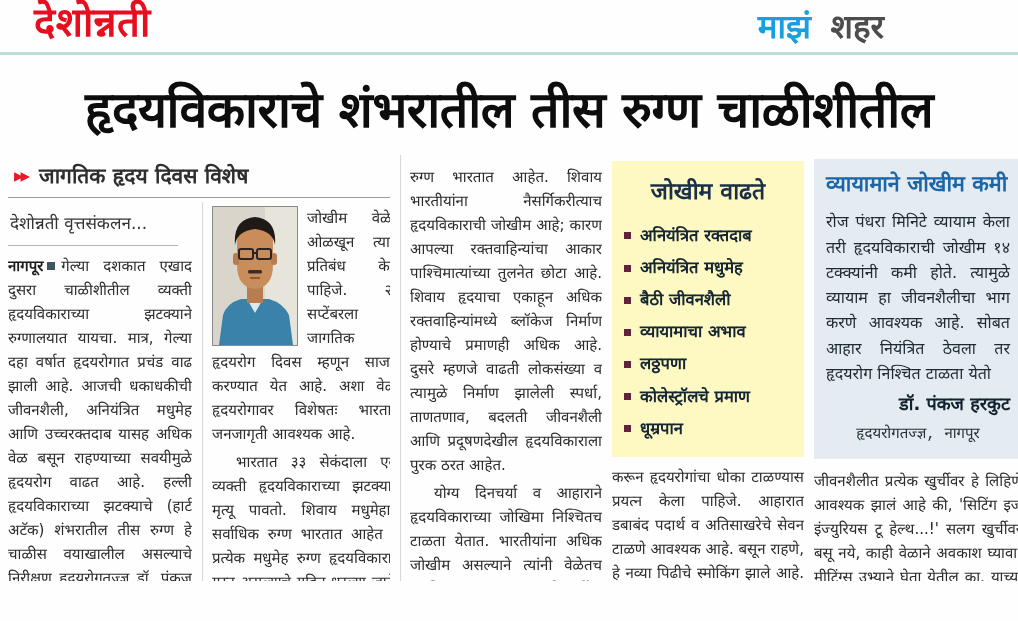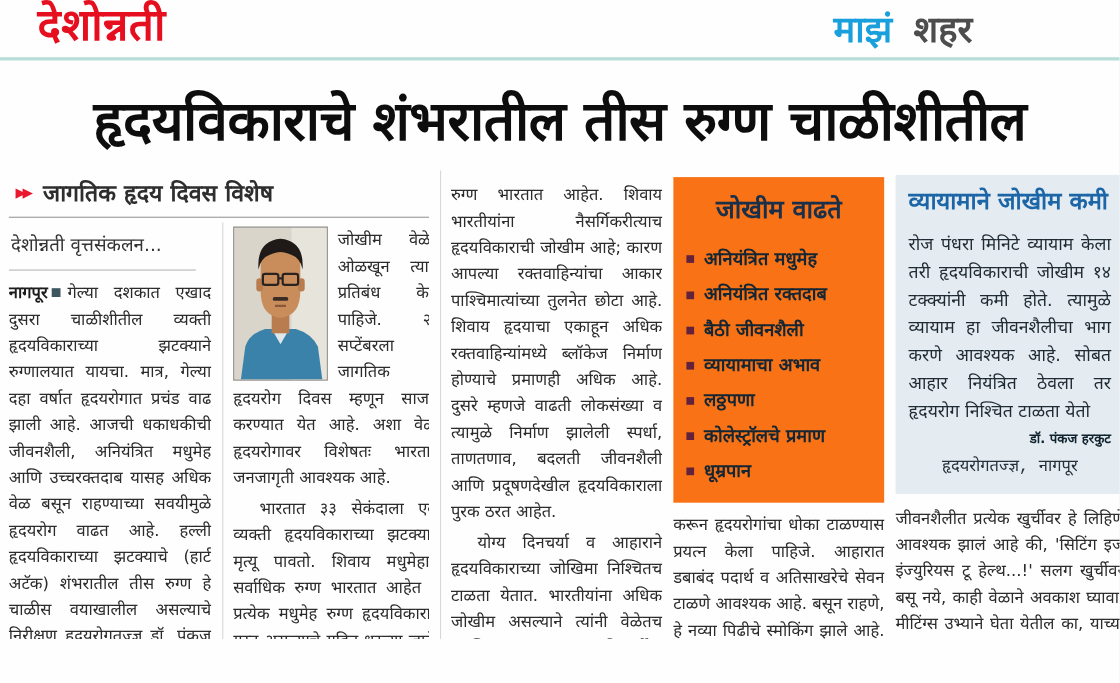--- a/index.html
+++ b/index.html
@@ -65,21 +65,21 @@
   .dl-square{display:inline-block;width:8px;height:8px;background:#3c5560;margin:0 6px 1px 4px;}
   
   .photo{
     float:left;width:84px;height:138px;
     border:1px solid #8a8a8a;background:#d9d5cb;
     margin:4px 9px 4px 0;
   }
   .photo svg{display:block;width:100%;height:100%;}
   
   .risk-box{
-    background:#f97316;
+    background:#fef9c3;
     padding:10px 12px 12px 12px;
     margin-bottom:8px;
   }
   .risk-title{
     text-align:center;font-size:23px;font-weight:800;color:#1a2f4a;
     margin:2px 0 10px 0;
   }
   .risk-list{list-style:none;margin:0;padding:0;}
   .risk-list li{
     display:flex;align-items:center;gap:9px;
@@ -91,21 +91,21 @@
   .ex-box{
     background:#e4ecf1;
     padding:8px 12px 10px 12px;
     margin-bottom:10px;
   }
   .ex-title{
     font-size:21.5px;font-weight:800;color:#1c66a8;
     margin:0 0 8px 0;white-space:nowrap;
   }
   .ex-body{font-size:16px;line-height:1.58;text-align:justify;color:#1f2a33;margin:0 0 4px 0;}
-  .ex-author{text-align:right;font-weight:800;font-size:12px;color:#10222e;margin:2px 0 0 0;}
+  .ex-author{text-align:right;font-weight:800;font-size:18px;color:#10222e;margin:2px 0 0 0;}
   .ex-role{text-align:center;font-size:15px;color:#24303b;margin:0;font-family:Liberation Mono, monospace;}
 </style>
 </head>
 <body>
 
 <div class="page">
 
   <div class="masthead">
     <div class="logo-left">देशोन्नती</div>
     <div class="logo-right">
@@ -167,25 +167,25 @@
       <p>रुग्ण भारतात आहेत. शिवाय भारतीयांना नैसर्गिकरीत्याच हृदयविकाराची जोखीम आहे; कारण आपल्या रक्तवाहिन्यांचा आकार पाश्चिमात्यांच्या तुलनेत छोटा आहे. शिवाय हृदयाचा एकाहून अधिक रक्तवाहिन्यांमध्ये ब्लॉकेज निर्माण होण्याचे प्रमाणही अधिक आहे. दुसरे म्हणजे वाढती लोकसंख्या व त्यामुळे निर्माण झालेली स्पर्धा, ताणतणाव, बदलती जीवनशैली आणि प्रदूषणदेखील हृदयविकाराला पुरक ठरत आहेत.</p>
       <p class="indent">योग्य दिनचर्या व आहाराने हृदयविकाराच्या जोखिमा निश्चितच टाळता येतात. भारतीयांना अधिक जोखीम असल्याने त्यांनी वेळेतच संतुलित आहार व दिनचर्येचा अवलंब</p>
     </div>
 
     <div class="col col4">
       <div class="risk-box">
         <div class="risk-title">जोखीम वाढते</div>
         <ul class="risk-list">
           <li>
               <span class="bullet-sq"></span>
+              <span>अनियंत्रित रक्तदाब</span>
+            </li>
+          <li>
+              <span class="bullet-sq"></span>
               <span>अनियंत्रित मधुमेह</span>
-            </li>
-          <li>
-              <span class="bullet-sq"></span>
-              <span>अनियंत्रित रक्तदाब</span>
             </li>
           <li>
               <span class="bullet-sq"></span>
               <span>बैठी जीवनशैली</span>
             </li>
           <li>
               <span class="bullet-sq"></span>
               <span>व्यायामाचा अभाव</span>
             </li>
           <li>

